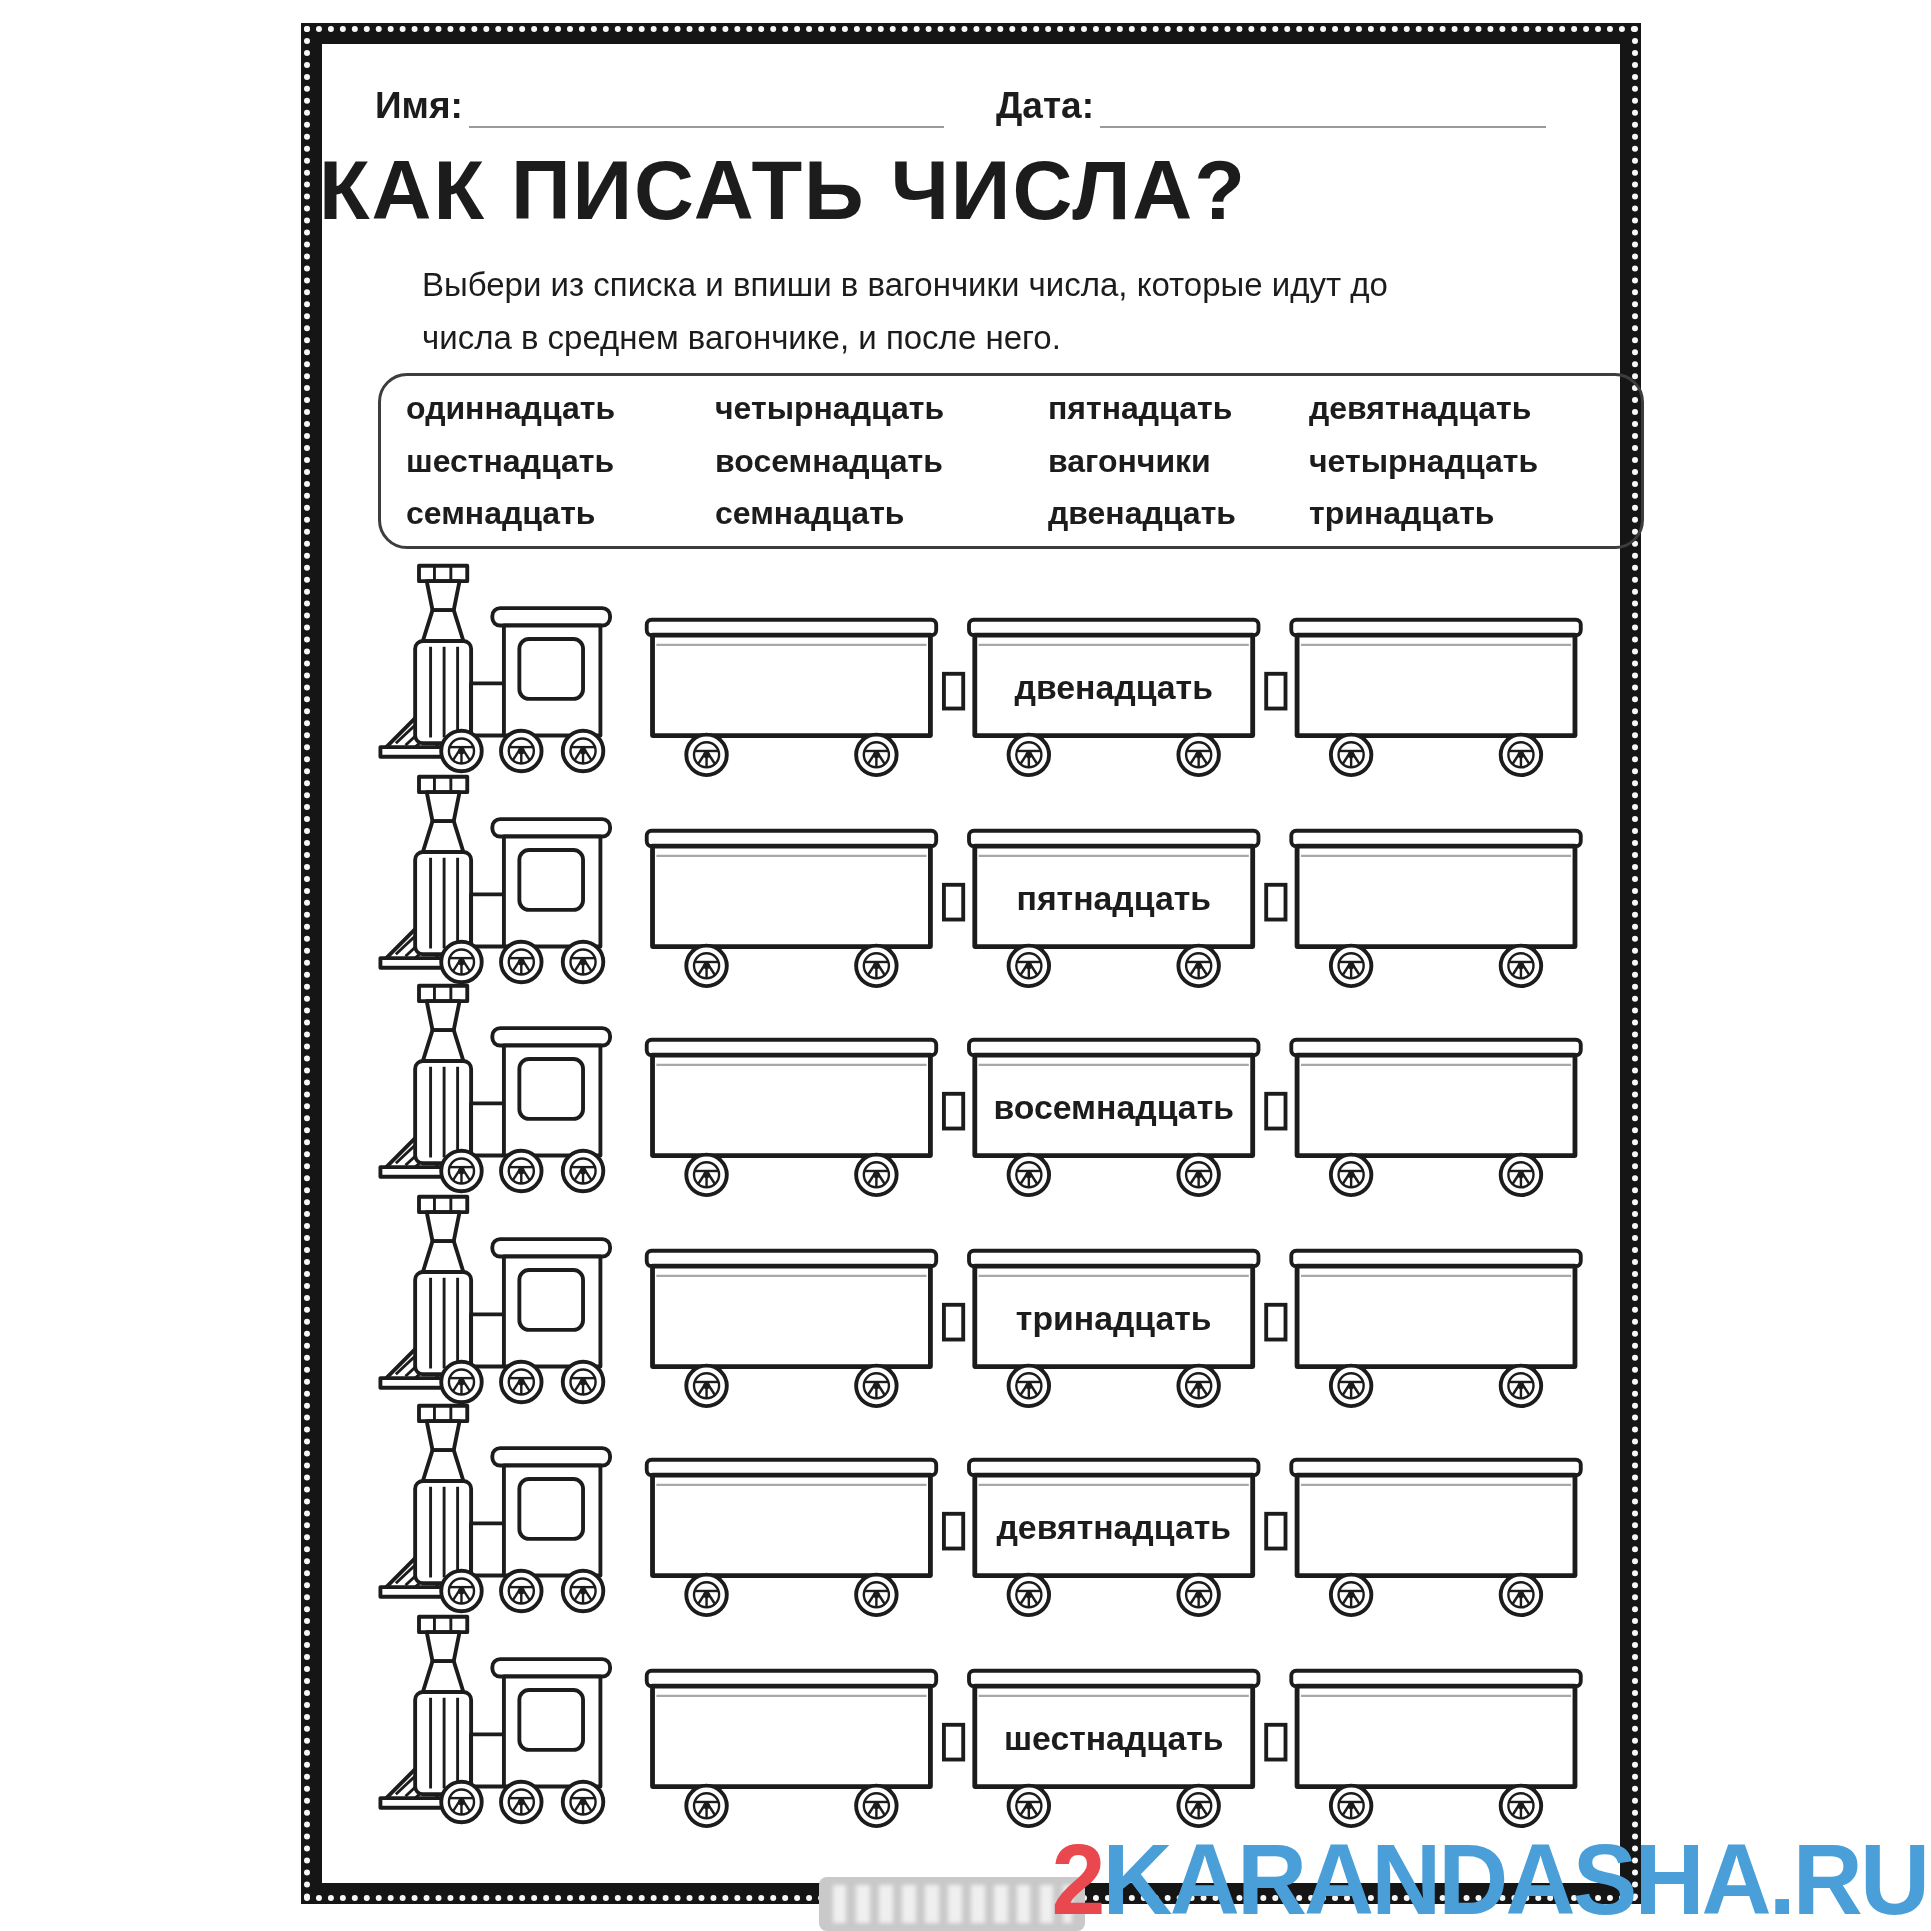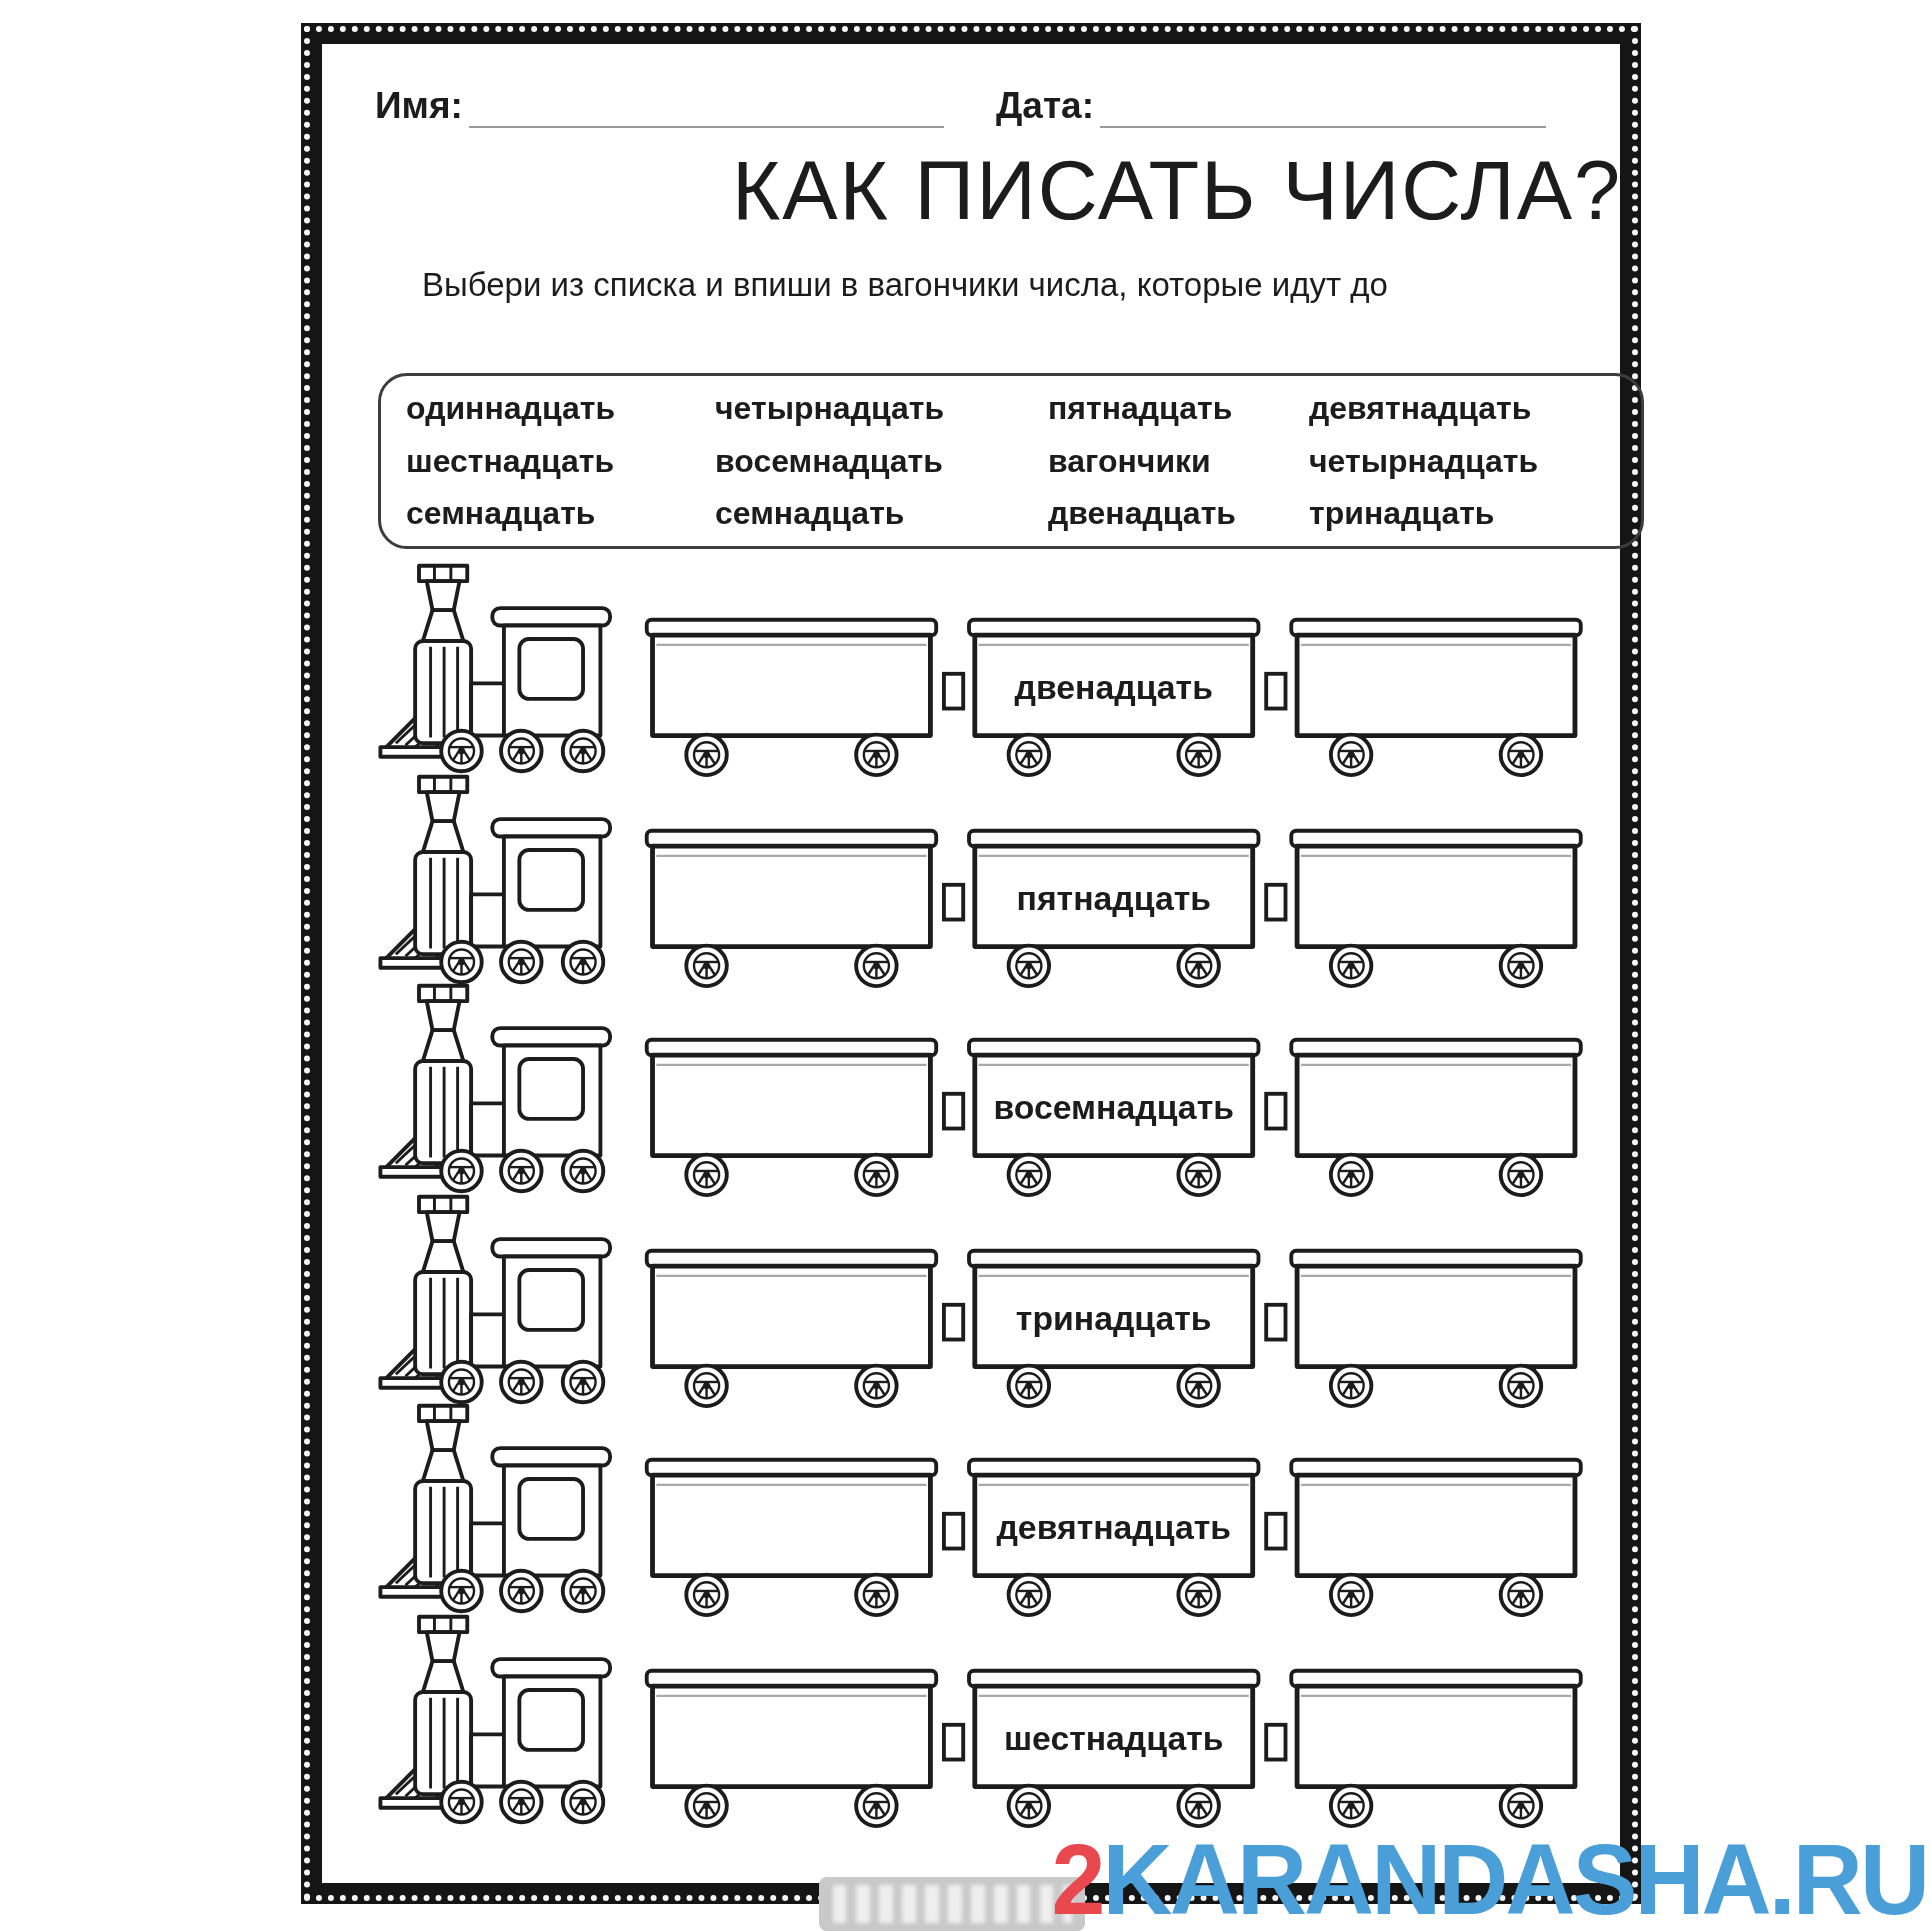--- a/index.html
+++ b/index.html
@@ -8,22 +8,22 @@
   
   .frame{position:absolute;left:301px;top:23px;width:1340px;height:1881px;
          border:21px solid #151515;box-sizing:border-box;z-index:1;}
   .frame .stitch{position:absolute;inset:-18.3px;border:6.8px dotted #f8f8f8;pointer-events:none;}
   .content{position:absolute;inset:0;z-index:2;}
   
   .hdr{position:absolute;top:85px;display:flex;font-size:37px;font-weight:bold;}
   .hdr .line{display:inline-block;border-bottom:2.9px solid #9a9a9a;height:41px;margin-left:5.8px;}
   #name-group{left:375px;}
   #date-group{left:996px;}
-  .title{position:absolute;left:319px;top:143px;width:1303px;text-align:right;
-         font-size:83px;font-weight:normal;letter-spacing:1.9px;white-space:nowrap;}
+  .title{position:absolute;left:319px;top:143px;width:1303px;text-align:left;
+         font-size:83px;font-weight:bold;letter-spacing:1.9px;white-space:nowrap;}
   .instr{position:absolute;left:422px;top:259px;width:1120px;font-size:33px;font-weight:normal;line-height:1.6;}
   
   .bank{position:absolute;left:378px;top:373px;width:1266px;height:176px;box-sizing:border-box;
         border:3.9px solid #3d3d3d;border-radius:29px;display:grid;
         grid-template-columns:309px 333px 261px 1fr;align-content:center;row-gap:15.4px;
         padding:0 19.3px 0 25px;font-size:32px;font-weight:bold;}
   .bank span{white-space:nowrap;}
   
   #trains{position:absolute;inset:0;}
   .train-row{position:absolute;left:378px;width:1210px;height:220px;}
@@ -54,20 +54,21 @@
     </div>
     <div class="hdr" id="date-group">
       <span>Дата:</span>
       <span class="line" style="width:446px"></span>
     </div>
 
     <div class="title">КАК ПИСАТЬ ЧИСЛА?</div>
 
     <div class="instr">
       <span>Выбери из списка и впиши в вагончики числа, которые идут до</span><br>
+      <span>числа в среднем вагончике, и после него.</span>
     </div>
 
     <div class="bank">
       <span>одиннадцать</span>
       <span>четырнадцать</span>
       <span>пятнадцать</span>
       <span>девятнадцать</span>
       <span>шестнадцать</span>
       <span>восемнадцать</span>
       <span>вагончики</span>

